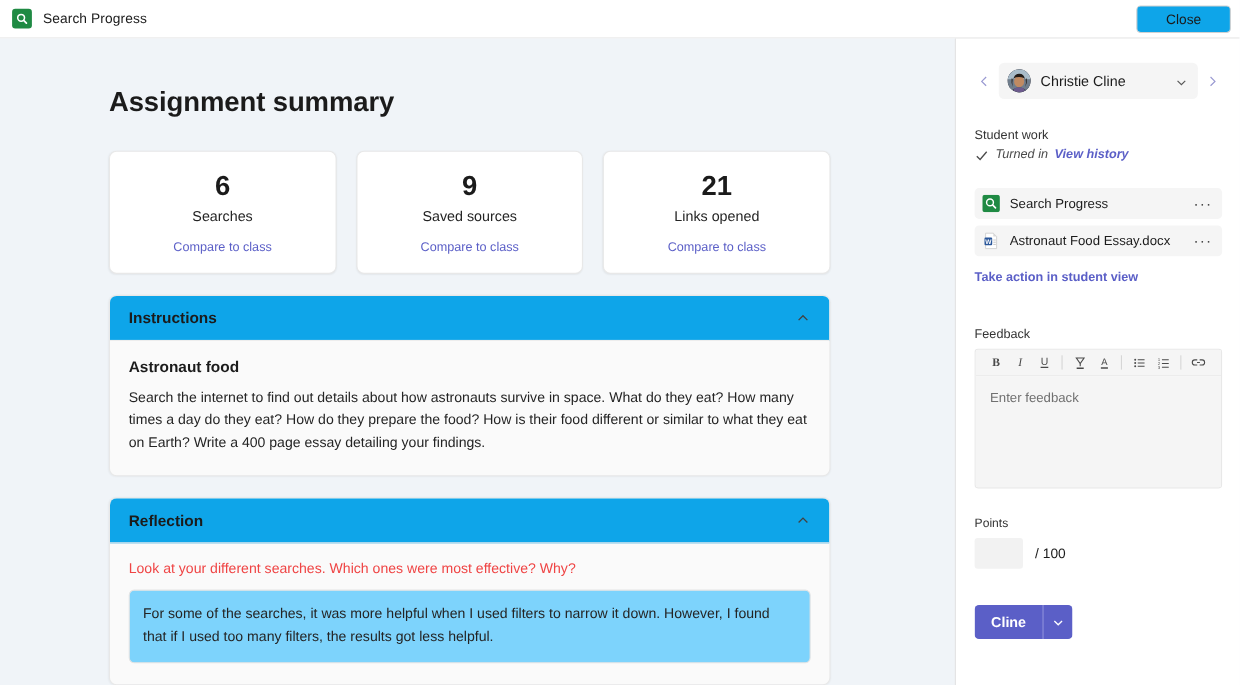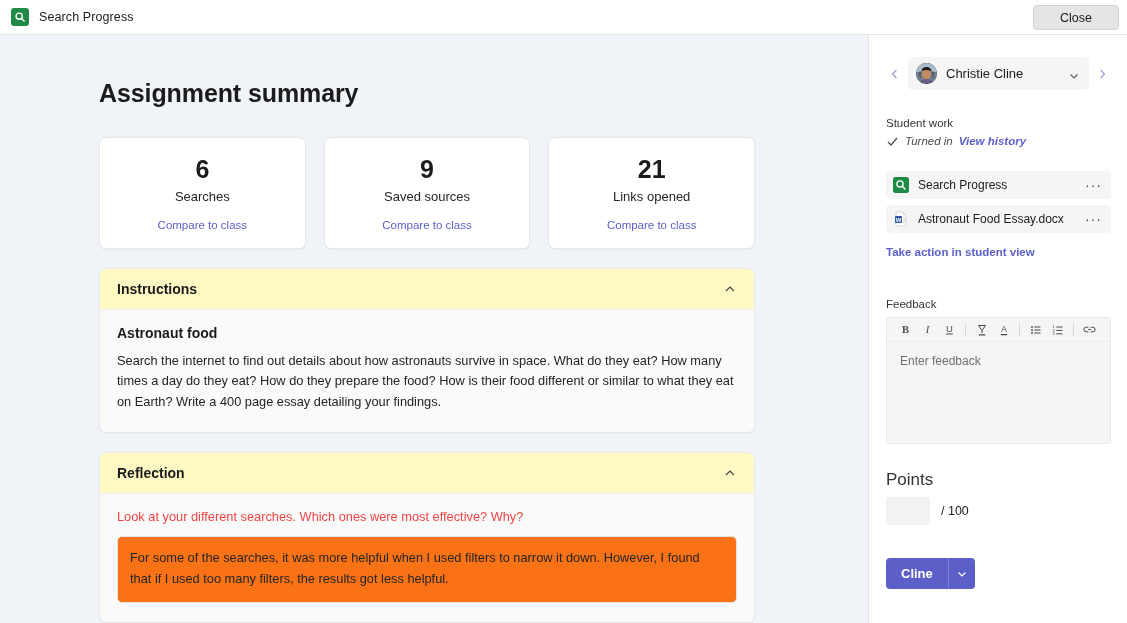--- a/index.html
+++ b/index.html
@@ -33,21 +33,21 @@
     color: #1b1b1b;
     margin-left: 10px;
     letter-spacing: .1px;
   }
   .close-btn {
     position: absolute;
     right: 8px; top: 5px;
     width: 86px; height: 25px;
     border: 1px solid #d1d1d1;
     border-radius: 4px;
-    background: #e5e5e5;
+    background: #0ea5e9;
     font-size: 12.5px;
     color: #1b1b1b;
     font-family: "Liberation Sans", sans-serif;
     cursor: pointer;
   }
 
   
   .shell { display: flex; height: 588px; }
 
   
@@ -103,21 +103,21 @@
     width: 656px;
     margin-top: 19px;
     background: #fafafa;
     border: 1px solid #e8e8e8;
     border-radius: 7px;
     overflow: hidden;
     box-shadow: 0 .5px 1.5px rgba(0,0,0,.04);
   }
   .panel-head {
     height: 41px;
-    background: #fef9c3;
+    background: #0ea5e9;
     border-bottom: 1px solid #ededed;
     display: flex;
     align-items: center;
     padding: 0 17px 0 17px;
     cursor: pointer;
   }
   .panel-head-title {
     font-size: 14px;
     font-weight: bold;
     color: #1b1b1b;
@@ -137,21 +137,21 @@
     color: #242424;
   }
   .reflection-q {
     font-size: 12.8px;
     color: #ef4444;
     margin-bottom: 12px;
   }
   .reflection-answer {
     border: 1px solid #e4e4e4;
     border-radius: 5px;
-    background: #f97316;
+    background: #7dd3fc;
     padding: 11px 12px 12px;
     font-size: 12.8px;
     line-height: 1.62;
     color: #242424;
   }
 
   
   .sidebar {
     width: 258px;
     flex: none;
@@ -288,21 +288,21 @@
   .fb-area {
     background: #f5f5f5;
     height: 101px;
     padding: 12px 13px;
     font-size: 12px;
     color: #707070;
     cursor: text;
   }
 
   .pts-label {
-    font-size: 17px;
+    font-size: 11px;
     color: #343434;
     margin-top: 26px;
     margin-bottom: 7px;
   }
   .pts-row { display: flex; align-items: center; }
   .pts-input {
     width: 44px; height: 28px;
     background: #f2f2f2;
     border: none;
     border-radius: 3px;

